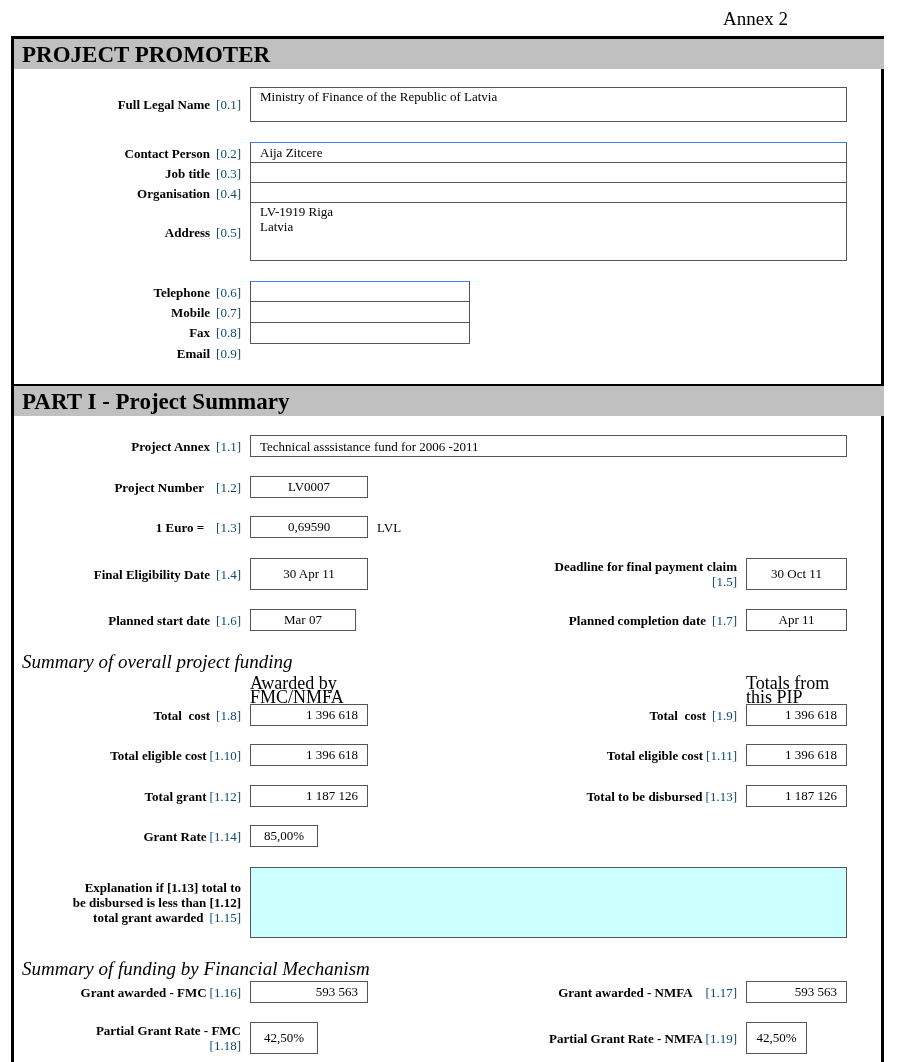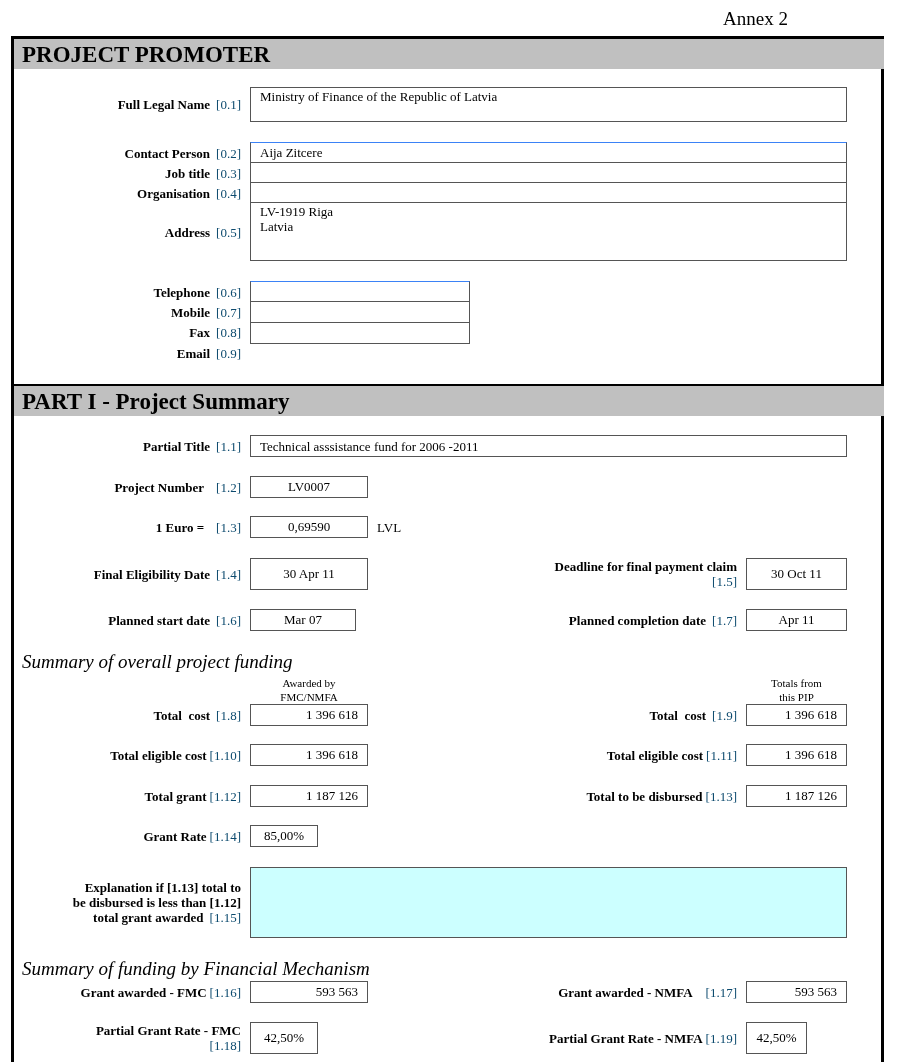--- a/index.html
+++ b/index.html
@@ -26,21 +26,21 @@
   .box {
     border: 1px solid #555; box-sizing: border-box; font-size: 13px;
     background: #fff; overflow: hidden;
   }
   .box.left { padding: 1px 0 0 9px; text-align: left; }
   .box.center { text-align: center; }
   .box.right { text-align: right; padding-right: 9px; }
   .stack .box { border-top: none; }
   .stack .box:first-child { border-top: 1px solid #3b82f6; }
   .italic-h { font-style: italic; font-size: 19px; }
-  .colhead { font-size: 11px; text-align: center; line-height: 14px; }
+  .colhead { font-size: 18px; text-align: left; line-height: 14px; }
   .cyan { background: #ccffff; }
   .multi { line-height: 15px; }
 </style>
 </head>
 <body>
 
 <div class="abs annex">Annex 2</div>
 
 <div class="abs frame"></div>
 
@@ -71,21 +71,21 @@
 
 <div class="abs stack" style="left:250px; top:281px; width:220px;">
   <div class="box left" style="height:21px;"></div>
   <div class="box left" style="height:21px;"></div>
   <div class="box left" style="height:21px;"></div>
 </div>
 
 <div class="abs sec-line" style="top:384px;"></div>
 <div class="abs section-bar" style="top:386px;">PART I - Project Summary</div>
 
-<div class="abs lbl" style="right:659px; top:439px;"><span>Partial Title</span><span class="ref">[1.1]</span></div>
+<div class="abs lbl" style="right:659px; top:439px;"><span>Project Annex</span><span class="ref">[1.1]</span></div>
 <div class="abs box left" style="left:250px; top:435px; width:597px; height:22px; line-height:19px;">Technical asssistance fund for 2006 -2011</div>
 
 <div class="abs lbl" style="right:659px; top:480px;"><span>Project Number</span><span class="ref" style="margin-left:12px;">[1.2]</span></div>
 <div class="abs box center" style="left:250px; top:476px; width:118px; height:22px; line-height:20px;">LV0007</div>
 
 <div class="abs lbl" style="right:659px; top:520px;"><span>1 Euro =</span><span class="ref" style="margin-left:12px;">[1.3]</span></div>
 <div class="abs box center" style="left:250px; top:516px; width:118px; height:22px; line-height:20px;">0,69590</div>
 <div class="abs" style="left:377px; top:520px; font-size:13px;">LVL</div>
 
 <div class="abs lbl" style="right:659px; top:567px;"><span>Final Eligibility Date</span><span class="ref">[1.4]</span></div>

